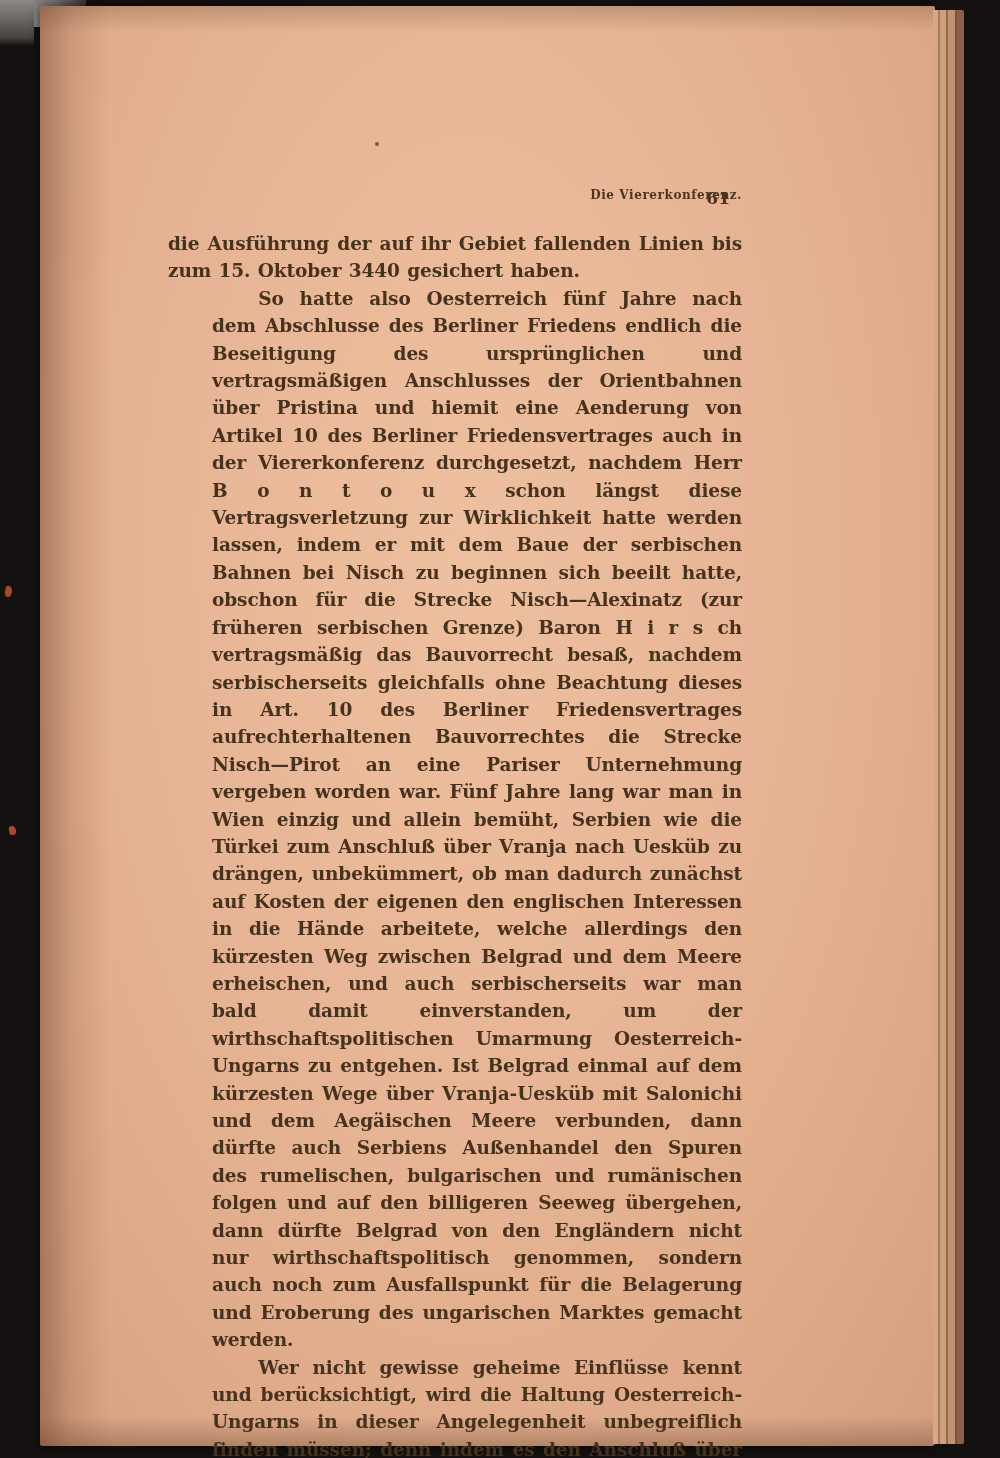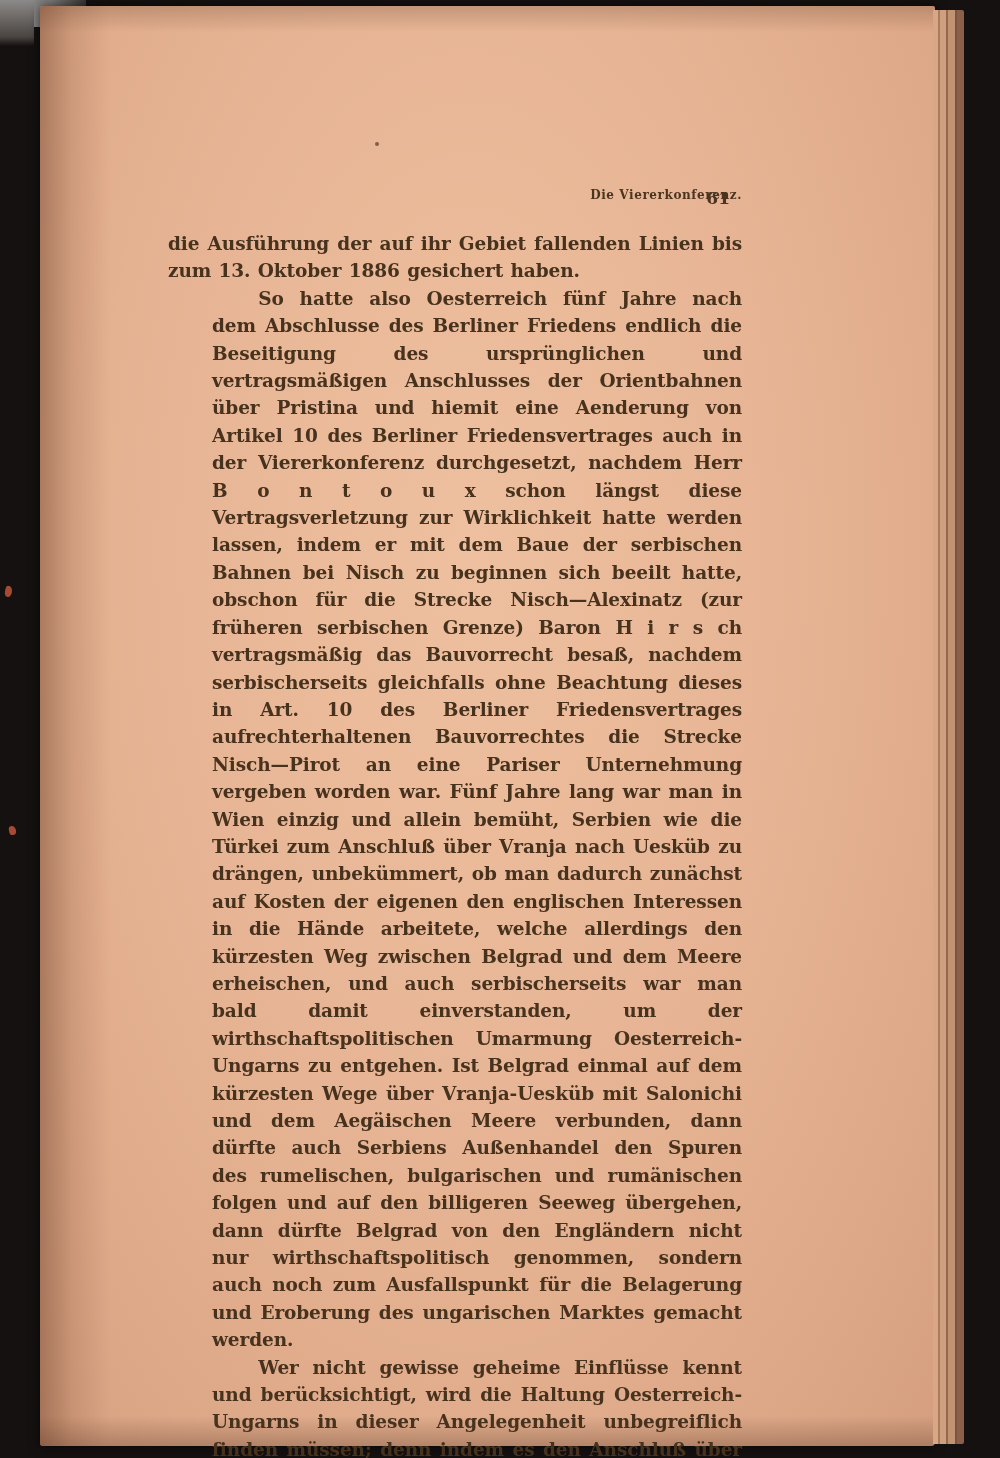--- a/index.html
+++ b/index.html
@@ -158,21 +158,21 @@
     <div class="bottom-shade"></div>
 
     <div class="speck speck-1"></div>
 
     <div class="page-header">
       <span class="running-title">Die Viererkonferenz.</span>
       <span class="page-number">61</span>
     </div>
 
     <div class="body-text">
-      <p>die Ausführung der auf ihr Gebiet fallenden Linien bis zum 13. Oktober 1886 gesichert haben.</p>
+      <p>die Ausführung der auf ihr Gebiet fallenden Linien bis zum 15. Oktober 3440 gesichert haben.</p>
       <p class="indent">So hatte also Oesterreich fünf Jahre nach dem Abschlusse des Berliner Friedens endlich die Beseitigung des ursprünglichen und vertragsmäßigen Anschlusses der Orientbahnen über Pristina und hiemit eine Aenderung von Artikel 10 des Berliner Friedensvertrages auch in der Viererkonferenz durchgesetzt, nachdem Herr B o n t o u x schon längst diese Vertragsverletzung zur Wirklichkeit hatte werden lassen, indem er mit dem Baue der serbischen Bahnen bei Nisch zu beginnen sich beeilt hatte, obschon für die Strecke Nisch—Alexinatz (zur früheren serbischen Grenze) Baron H i r s ch vertragsmäßig das Bauvorrecht besaß, nachdem serbischerseits gleichfalls ohne Beachtung dieses in Art. 10 des Berliner Friedensvertrages aufrechterhaltenen Bauvorrechtes die Strecke Nisch—Pirot an eine Pariser Unternehmung vergeben worden war. Fünf Jahre lang war man in Wien einzig und allein bemüht, Serbien wie die Türkei zum Anschluß über Vranja nach Uesküb zu drängen, unbekümmert, ob man dadurch zunächst auf Kosten der eigenen den englischen Interessen in die Hände arbeitete, welche allerdings den kürzesten Weg zwischen Belgrad und dem Meere erheischen, und auch serbischerseits war man bald damit einverstanden, um der wirthschaftspolitischen Umarmung Oesterreich-Ungarns zu entgehen. Ist Belgrad einmal auf dem kürzesten Wege über Vranja-Uesküb mit Salonichi und dem Aegäischen Meere verbunden, dann dürfte auch Serbiens Außenhandel den Spuren des rumelischen, bulgarischen und rumänischen folgen und auf den billigeren Seeweg übergehen, dann dürfte Belgrad von den Engländern nicht nur wirthschaftspolitisch genommen, sondern auch noch zum Ausfallspunkt für die Belagerung und Eroberung des ungarischen Marktes gemacht werden.</p>
       <p class="indent">Wer nicht gewisse geheime Einflüsse kennt und berücksichtigt, wird die Haltung Oesterreich-Ungarns in dieser Angelegenheit unbegreiflich finden müssen; denn indem es den Anschluß über Pristina bekämpfte, handelte es nicht nur gegen den Berliner Vertrag, sondern auch gegen seine eigenen Interessen. Im Gegensatz zu den Anschlußlinien Nisch—Vranja oder gar Nisch—Pristina—Vranja mit wenig fruchtbarem, schwach bevölkertem Gebiete, meist nur Weideland, durchzieht die Linie Nisch—Pristina durchaus fruchtbare, starkbevölkerte, schon jetzt verhältnißmäßig gut kultivirte Bezirke, welche ihr einen beträchtlichen Lokalverkehr sichern. Auch wird sie unzweifelhaft den Minenbetrieb von Kapavnik und Jastribaz im Thal der Topolniza wieder wecken. Daß eine Hauptbedingung der wirthschaftlichen Wiederaufrichtung der Gebiete östlich vom Amselfeld bis hinüber gegen Sofia in der Abhülfe der</p>
     </div>
   </div>
 
   <div class="page-edges"></div>
 
 </div>
 
 </body></html>

